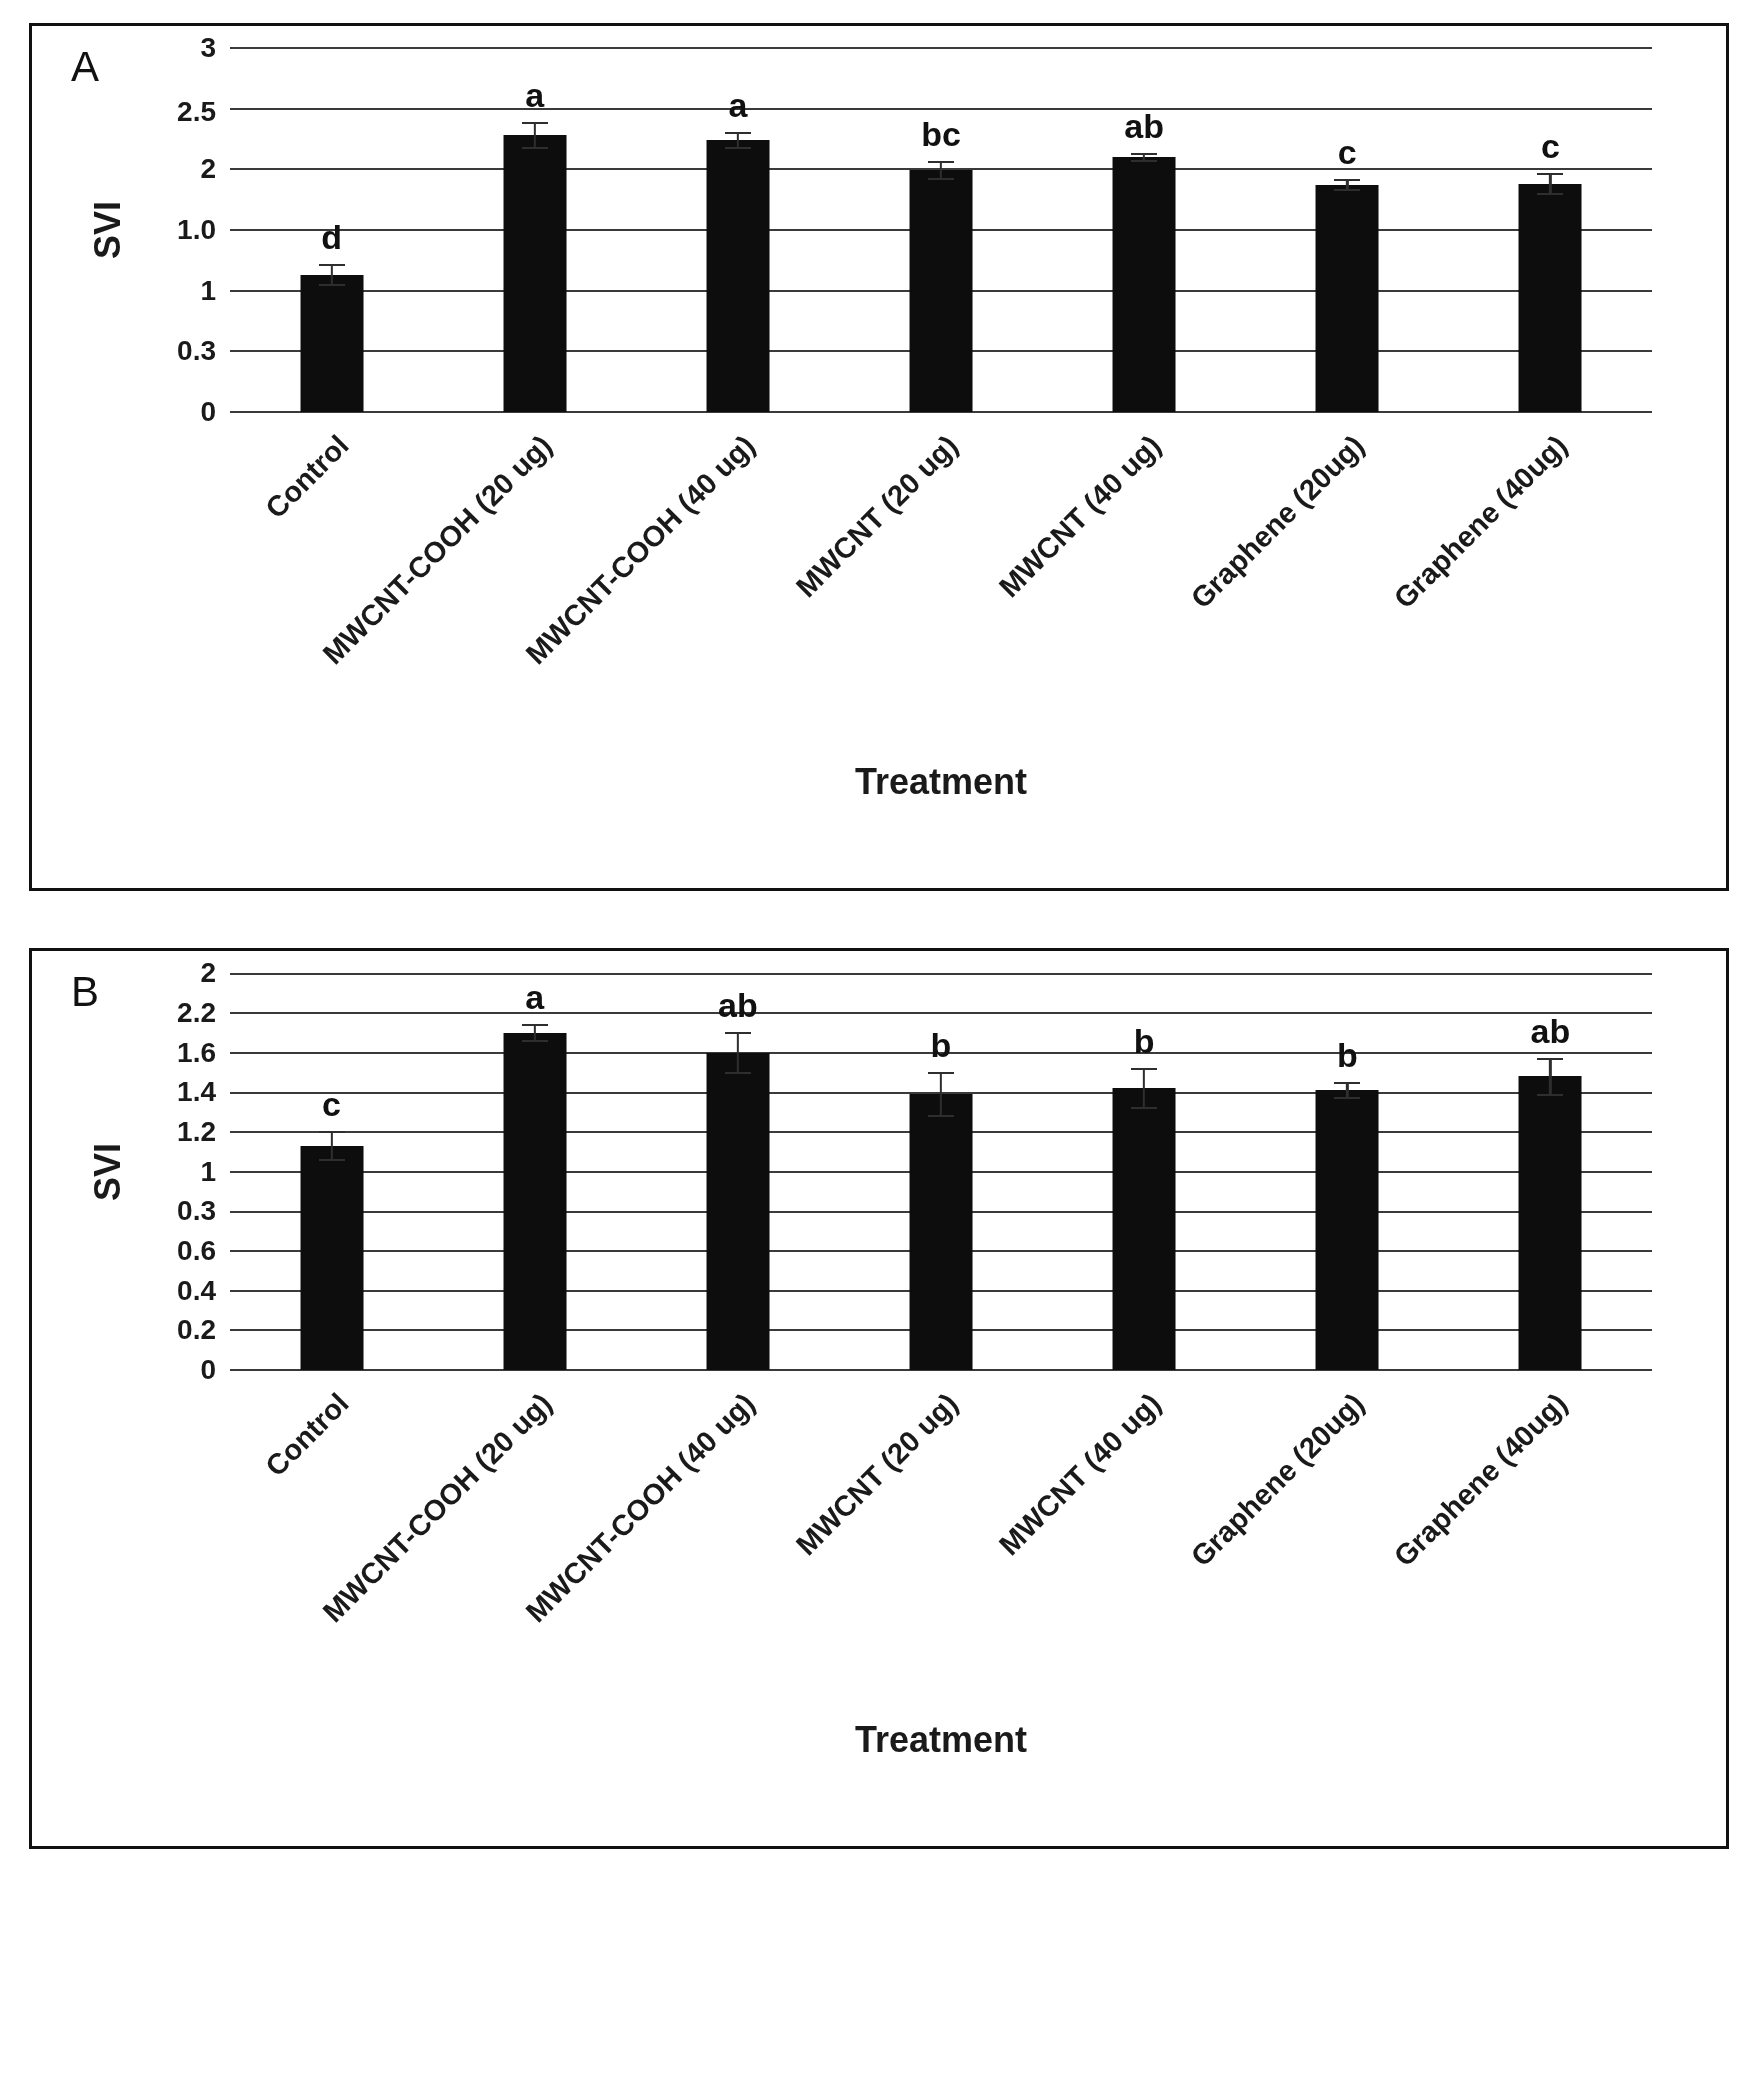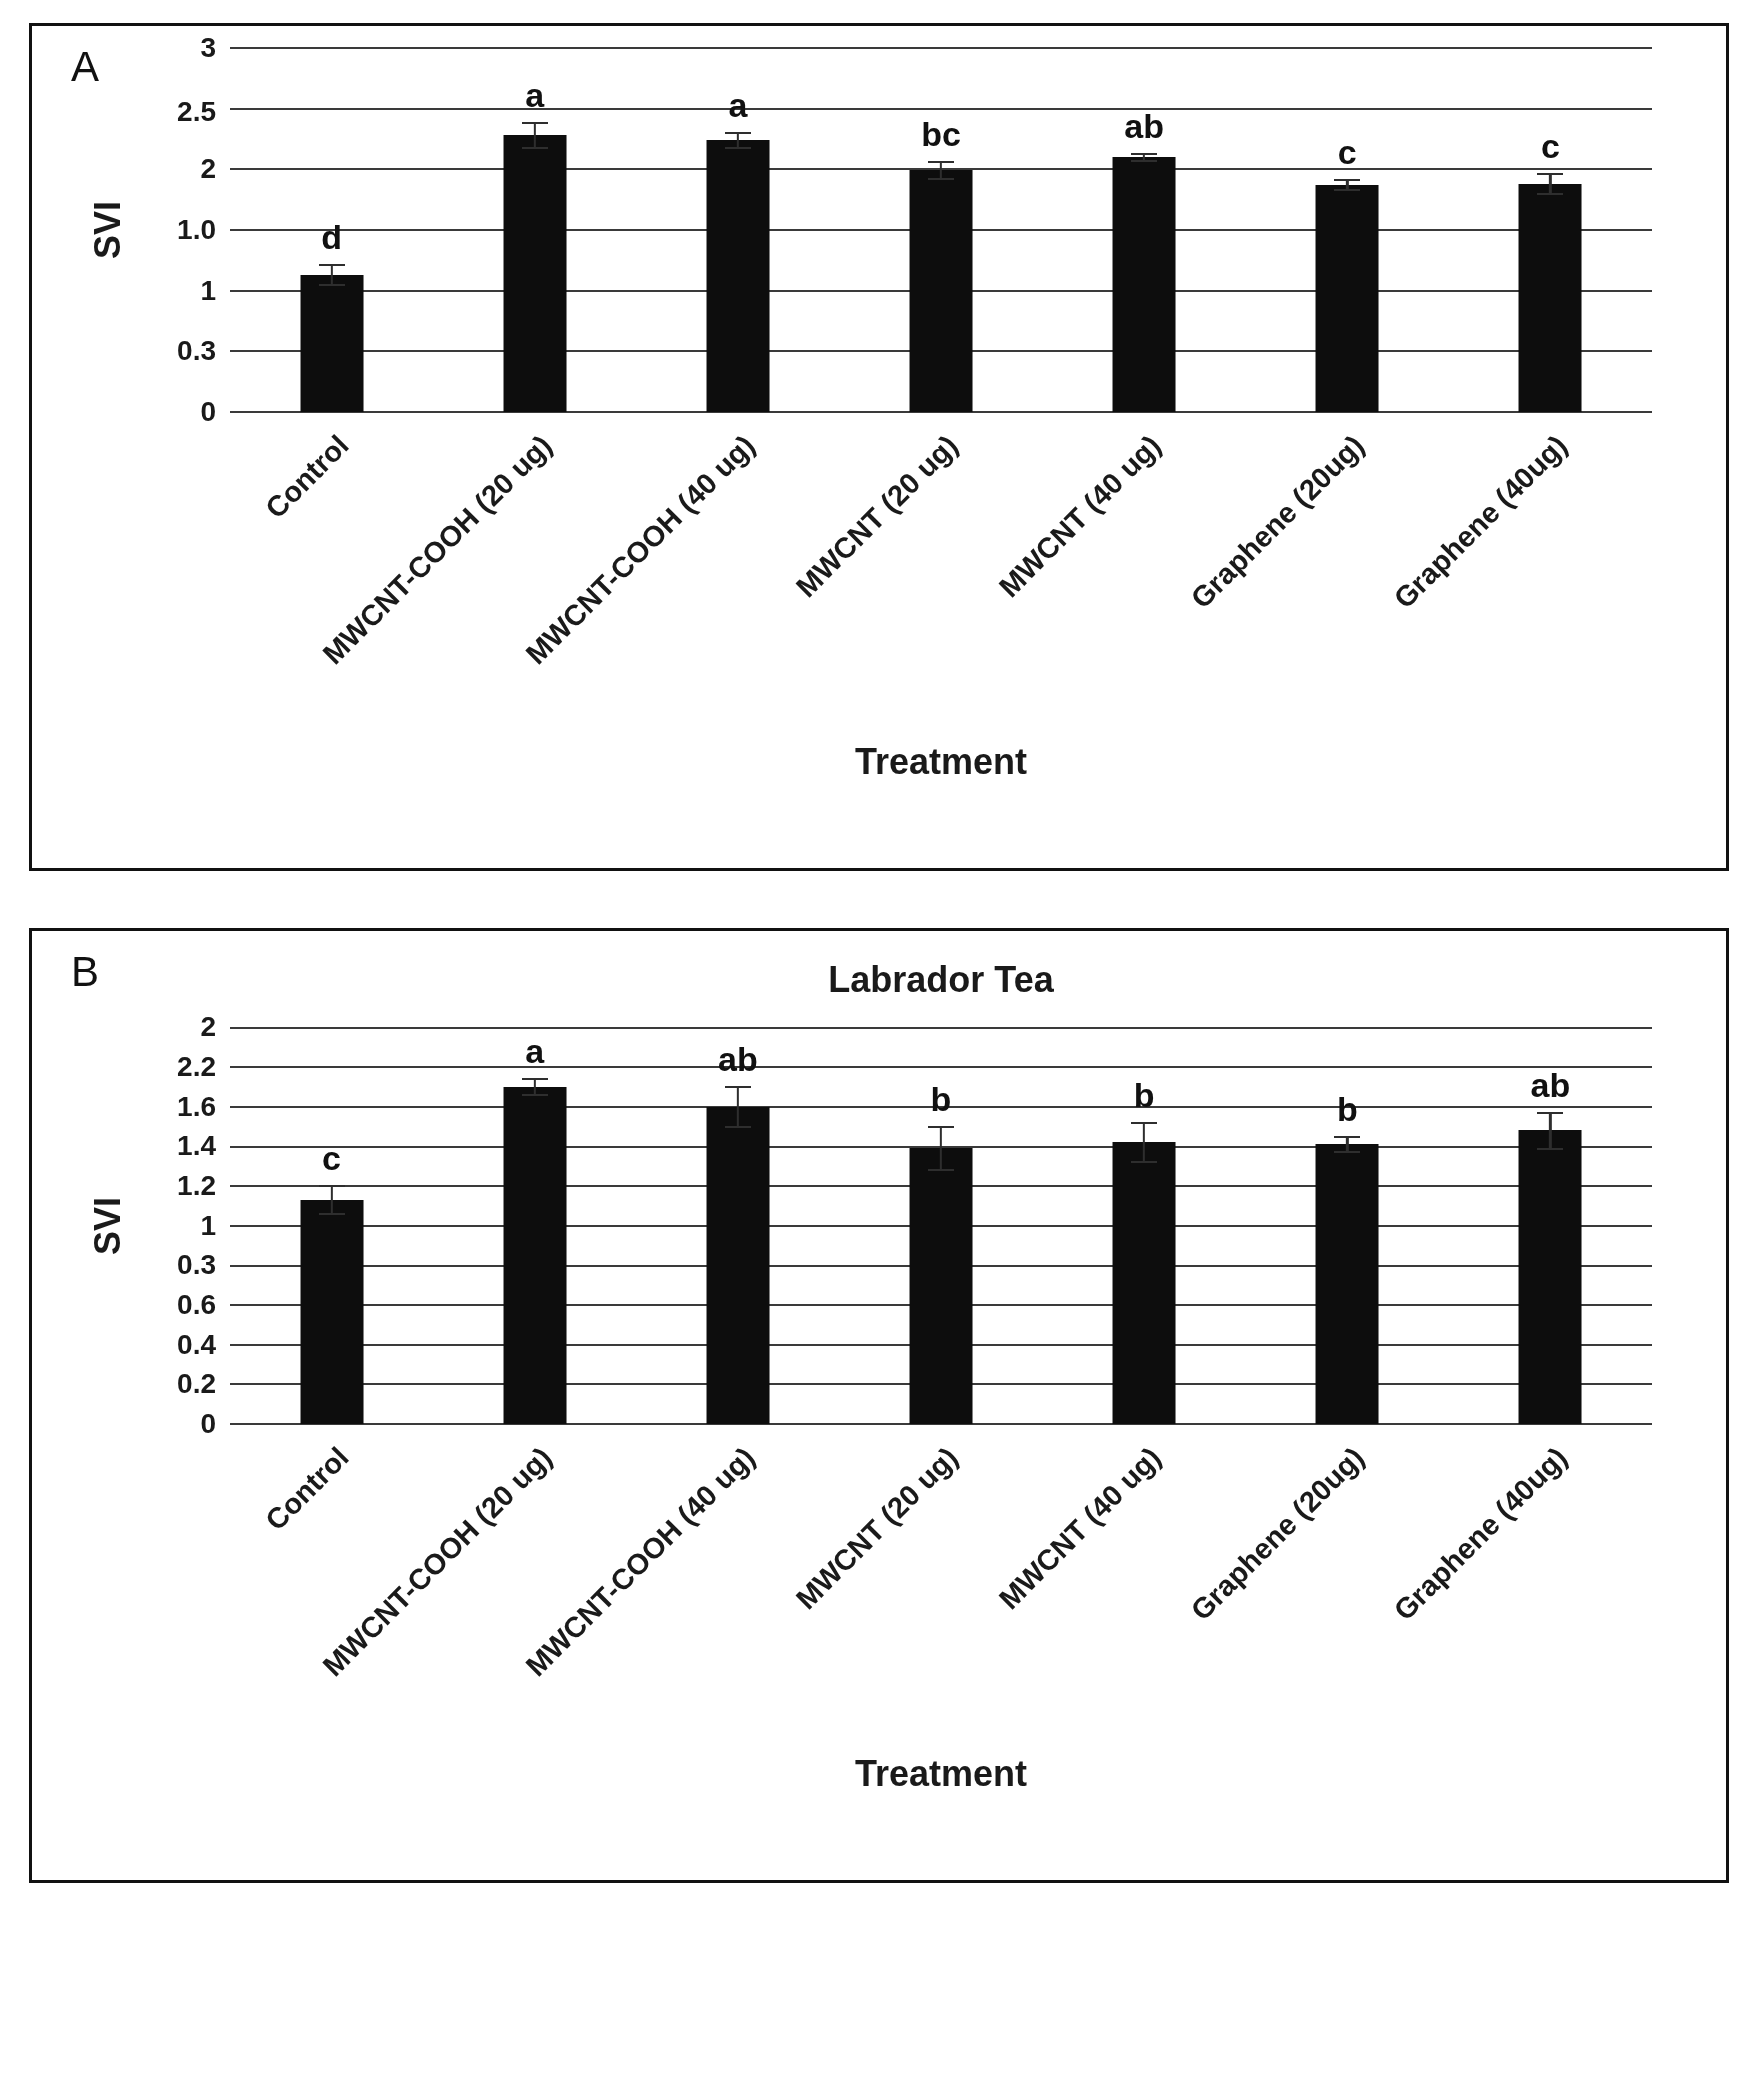--- a/index.html
+++ b/index.html
@@ -90,21 +90,21 @@
     transform-origin:100% 0%;
     white-space:nowrap;
     font-size:29px; font-weight:bold;
     color:#1a1a1a;
   }
 
   .xaxis-title {
     font-size:36px; font-weight:bold;
     text-align:center;
     padding-left:155px;
-    margin-top:4px;
+    margin-top:24px;
     color:#1a1a1a;
   }
 </style>
 </head>
 <body>
 
 <div class="page">
 
   <section class="panel" data-chart="0">
     <div class="panel-letter">A</div>
@@ -187,21 +187,20 @@
           <div class="xlab" style="right: 508px;">MWCNT (40 ug)</div>
           <div class="xlab" style="right: 305px;">Graphene (20ug)</div>
           <div class="xlab" style="right: 102px;">Graphene (40ug)</div>
         </div>
     </div>
     <div class="xaxis-title">Treatment</div>
   </section>
 
   <section class="panel" data-chart="1">
     <div class="panel-letter">B</div>
-    <h2 class="chart-title">Labrador Tea</h2>
     <div class="chart-grid">
       <div class="ylab-cell">
         <span class="ylab-text">SVI</span>
       </div>
       <div class="ytick-col">
           <div class="ytick" style="bottom: 0px;">0</div>
           <div class="ytick" style="bottom: 40px;">0.2</div>
           <div class="ytick" style="bottom: 79px;">0.4</div>
           <div class="ytick" style="bottom: 119px;">0.6</div>
           <div class="ytick" style="bottom: 159px;">0.3</div>

